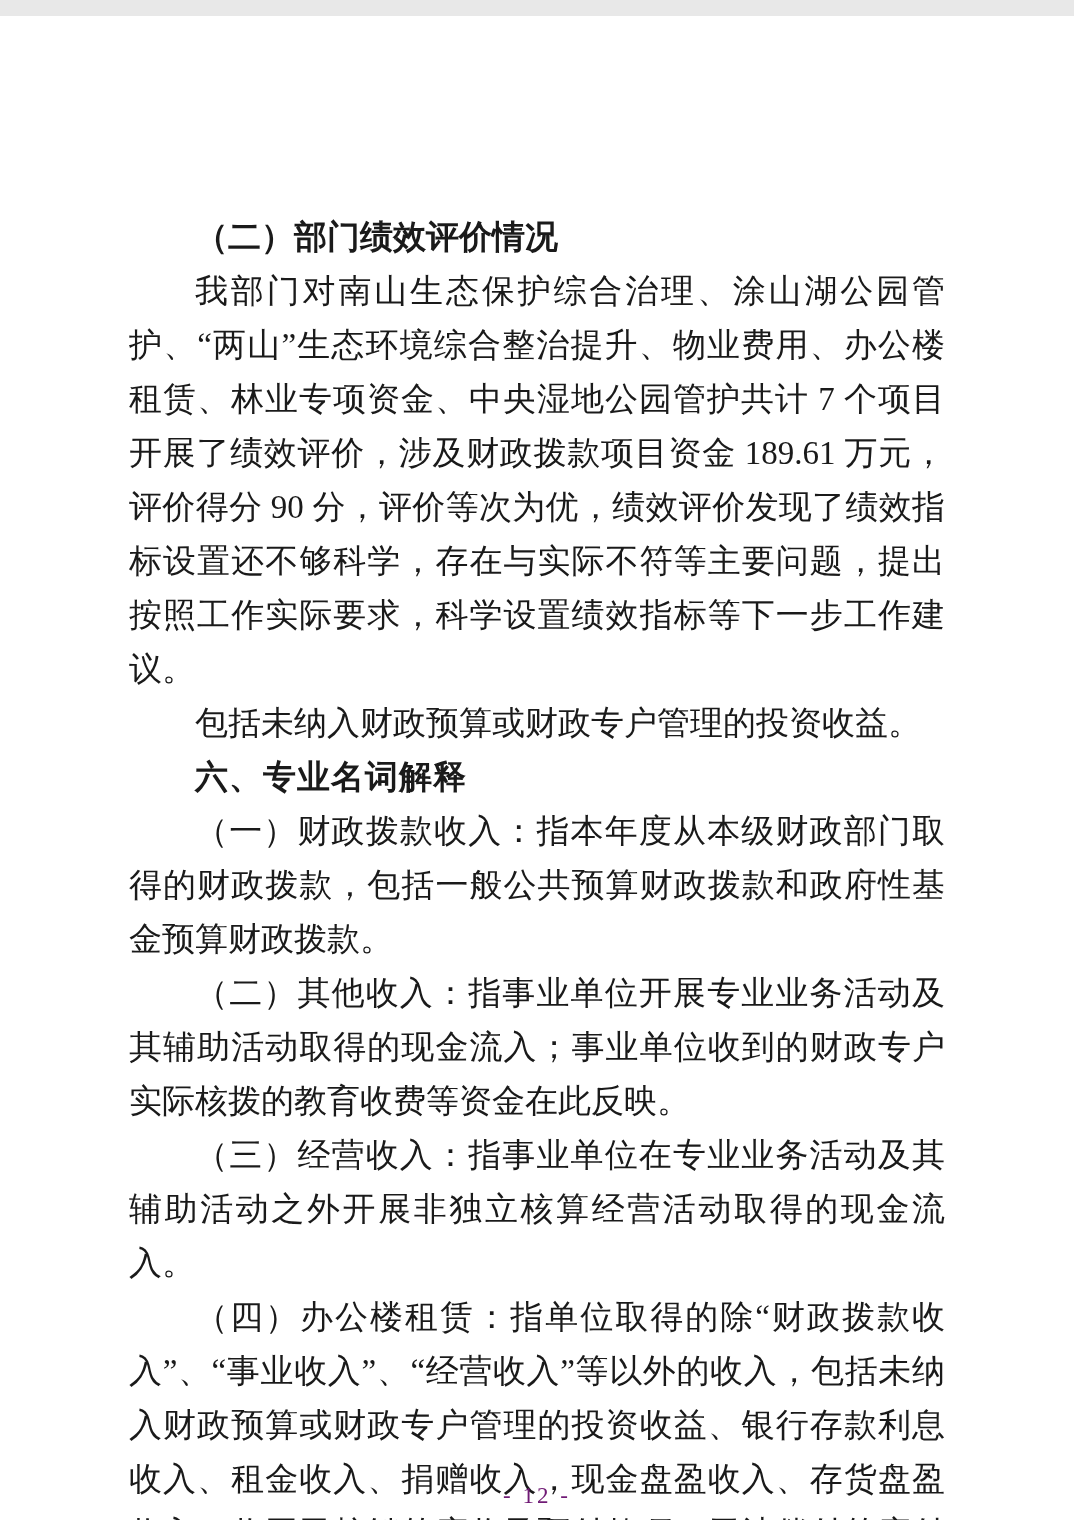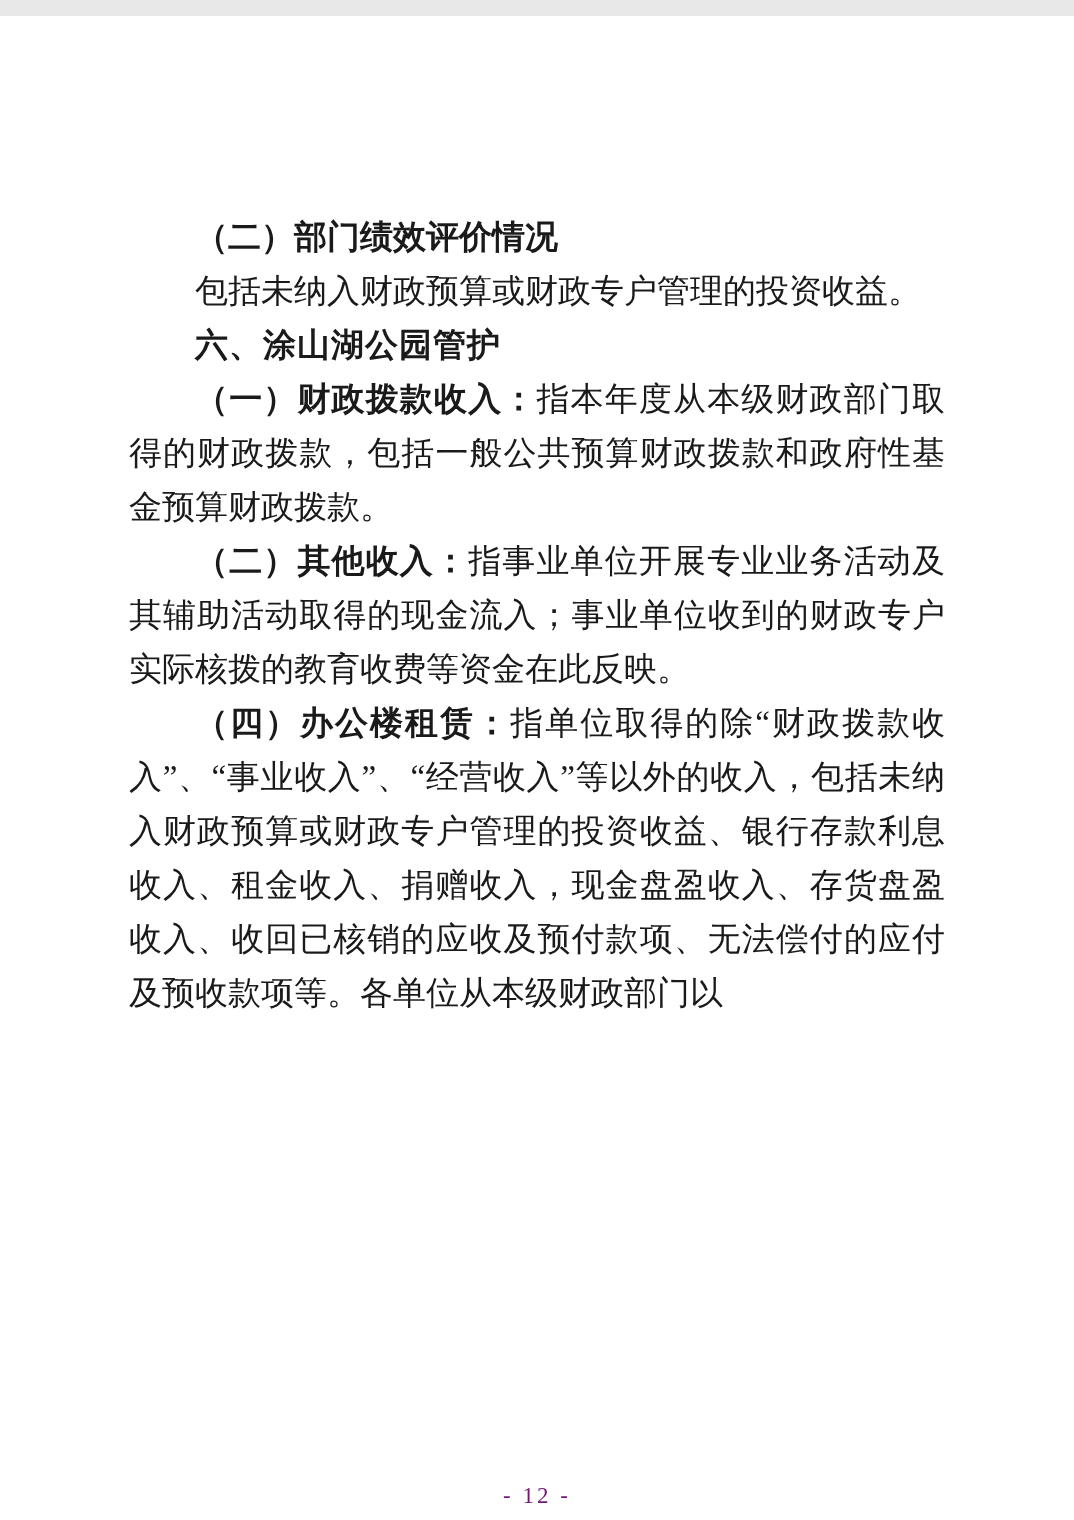--- a/index.html
+++ b/index.html
@@ -35,21 +35,21 @@
   }
   .h2 {
     font-weight: 700;
   }
   .h1 {
     font-weight: 700;
     font-family: "Liberation Sans", "DejaVu Sans", sans-serif;
     letter-spacing: 1px;
   }
   .lead {
-    font-weight: 700;
+    font-weight: 400;
   }
   .footer {
     position: absolute;
     left: 0;
     top: 1466px;
     width: 100%;
     text-align: center;
     font-family: "Liberation Serif", "DejaVu Serif", serif;
     font-size: 23px;
     line-height: 28px;
@@ -59,34 +59,38 @@
 </style>
 </head>
 <body>
 
 <div class="page">
 
   <div class="content">
 
     <p class="h2">（二）部门绩效评价情况</p>
 
+    <p class="body">我部门对南山生态保护综合治理、涂山湖公园管护、“两山”生态环境综合整治提升、物业费用、办公楼租赁、林业专项资金、中央湿地公园管护共计 7 个项目开展了绩效评价，涉及财政拨款项目资金 189.61 万元，评价得分 90 分，评价等次为优，绩效评价发现了绩效指标设置还不够科学，存在与实际不符等主要问题，提出按照工作实际要求，科学设置绩效指标等下一步工作建议。</p>
 
 
     <p class="body">包括未纳入财政预算或财政专户管理的投资收益。</p>
 
-    <p class="h1">六、涂山湖公园管护</p>
+    <p class="h1">六、专业名词解释</p>
 
     <p class="body">
       <span class="lead">（一）财政拨款收入：</span><span>指本年度从本级财政部门取得的财政拨款，包括一般公共预算财政拨款和政府性基金预算财政拨款。</span>
     </p>
 
     <p class="body">
       <span class="lead">（二）其他收入：</span><span>指事业单位开展专业业务活动及其辅助活动取得的现金流入；事业单位收到的财政专户实际核拨的教育收费等资金在此反映。</span>
     </p>
 
+    <p class="body">
+      <span class="lead">（三）经营收入：</span><span>指事业单位在专业业务活动及其辅助活动之外开展非独立核算经营活动取得的现金流入。</span>
+    </p>
 
     <p class="body">
       <span class="lead">（四）办公楼租赁：</span><span>指单位取得的除“财政拨款收入”、“事业收入”、“经营收入”等以外的收入，包括未纳入财政预算或财政专户管理的投资收益、银行存款利息收入、租金收入、捐赠收入，现金盘盈收入、存货盘盈收入、收回已核销的应收及预付款项、无法偿付的应付及预收款项等。各单位从本级财政部门以</span>
     </p>
 
   </div>
 
   <div class="footer">- 12 -</div>
 
 </div>

